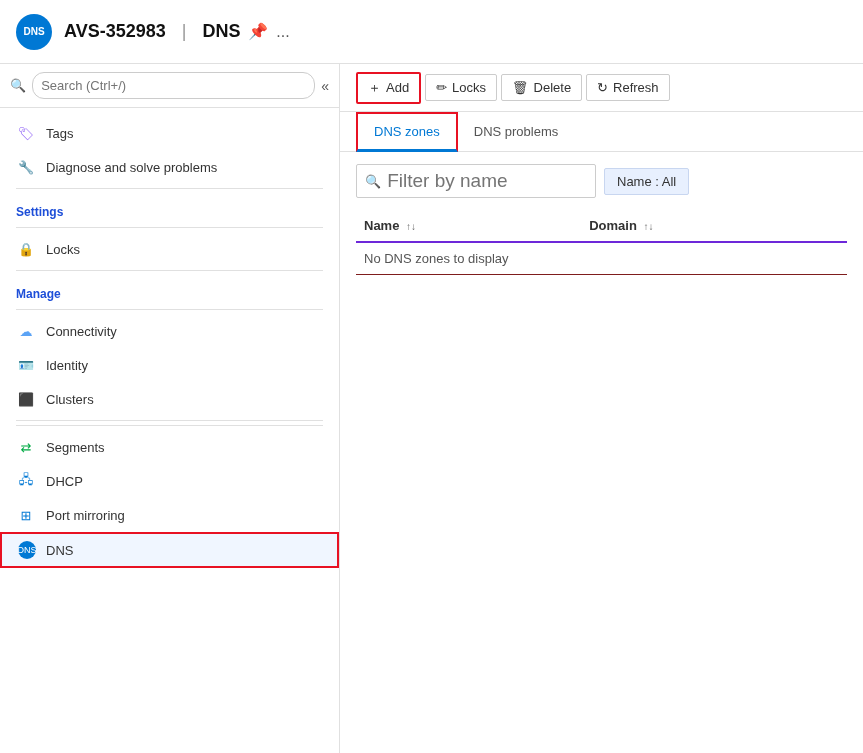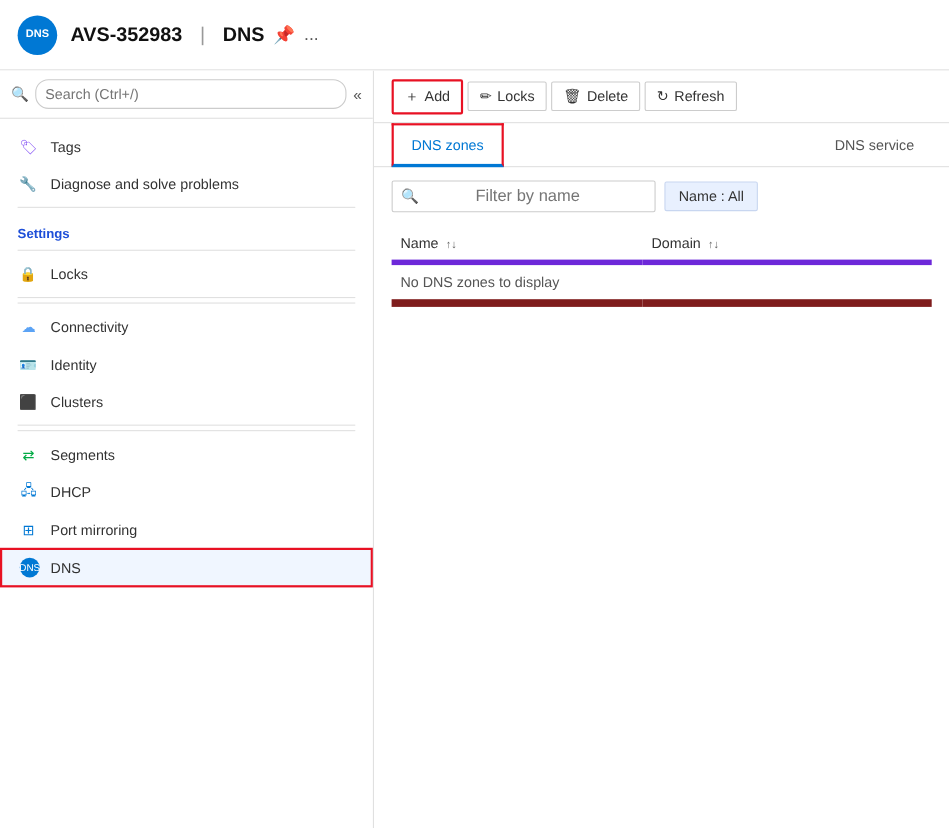--- a/index.html
+++ b/index.html
@@ -37,34 +37,34 @@
 
     
     .content { flex: 1; display: flex; flex-direction: column; overflow: hidden; }
 
     
     .toolbar { display: flex; align-items: center; padding: 8px 16px; border-bottom: 1px solid #e0e0e0; gap: 4px; height: 48px; }
     .toolbar-btn { display: flex; align-items: center; gap: 5px; padding: 5px 10px; border: 1px solid #ccc; border-radius: 2px; background: #fff; cursor: pointer; font-size: 13px; color: #333; }
     .toolbar-btn.primary { border: 2px solid #e81123; }
 
     
-    .tabs { display: flex; align-items: center; padding: 0 16px; border-bottom: 1px solid #e0e0e0; justify-content: space-between; }
+    .tabs { display: flex; align-items: center; padding: 0 16px; border-bottom: 1px solid #e0e0e0; }
     .tab { padding: 10px 16px; cursor: pointer; font-size: 13px; color: #555; border-bottom: 2px solid transparent; margin-bottom: -1px; }
     .tab.active { color: #0078d4; border-bottom: 2px solid #0078d4; font-weight: 500; border: 2px solid #e81123; border-bottom: 3px solid #0078d4; }
 
     
     .table-area { flex: 1; padding: 12px 16px; overflow-y: auto; }
     .filter-row { display: flex; align-items: center; gap: 8px; margin-bottom: 12px; }
     .filter-input { display: flex; align-items: center; border: 1px solid #ccc; border-radius: 2px; padding: 5px 8px; gap: 6px; width: 240px; }
-    .filter-input input { border: none; outline: none; font-size: 15px; color: #555; width: 100%; margin-left: 45px; }
+    .filter-input input { border: none; outline: none; font-size: 19px; color: #555; width: 100%; }
     .filter-badge { background: #e8f0fe; border: 1px solid #c8d6f0; border-radius: 2px; padding: 5px 12px; font-size: 13px; color: #333; }
 
     .table { width: 100%; border-collapse: collapse; }
-    .table th { text-align: left; padding: 8px 8px; font-weight: 400; font-size: 13px; border-bottom: 5px solid #6d28d9; color: #333; }
-    .table td { padding: 8px 8px; font-size: 13px; border-bottom: 7px solid #7f1d1d; color: #555; }
+    .table th { text-align: left; padding: 8px 8px; font-weight: 700; font-size: 13px; border-bottom: 2px solid #6d28d9; color: #333; }
+    .table td { padding: 8px 8px; font-size: 13px; border-bottom: 1px solid #7f1d1d; color: #555; }
     .sort-icon { font-size: 10px; color: #666; margin-left: 3px; }
 
     .empty-message { color: #555; font-size: 13px; padding: 8px 0; }
 
     
     ::-webkit-scrollbar { width: 6px; }
     ::-webkit-scrollbar-track { background: #f1f1f1; }
     ::-webkit-scrollbar-thumb { background: #ccc; border-radius: 3px; }
 
     
@@ -122,20 +122,21 @@
       <hr class="sidebar-divider">
       <div class="sidebar-section-label">Settings</div>
       <hr class="sidebar-divider">
 
       <div class="sidebar-item">
         <span class="item-icon icon-locks">🔒</span>
         <span>Locks</span>
       </div>
 
       <hr class="sidebar-divider">
+      <div class="sidebar-section-label">Manage</div>
       <hr class="sidebar-divider">
 
       <div class="sidebar-item">
         <span class="item-icon icon-connectivity">☁</span>
         <span>Connectivity</span>
       </div>
       <div class="sidebar-item">
         <span class="item-icon icon-identity">🪪</span>
         <span>Identity</span>
       </div>
@@ -186,21 +187,21 @@
         <span>↻</span>
         <span>Refresh</span>
       </button>
     </div>
 
     <div class="tabs">
       <div class="tab active">
         <span>DNS zones</span>
       </div>
       <div class="tab">
-        <span>DNS service</span>
+        <span>DNS problems</span>
       </div>
     </div>
 
     <div class="table-area">
       <div class="filter-row">
         <div class="filter-input">
           <span>🔍</span>
           <input type="text" placeholder="Filter by name" style="">
         </div>
         <div class="filter-badge">Name : All</div>

